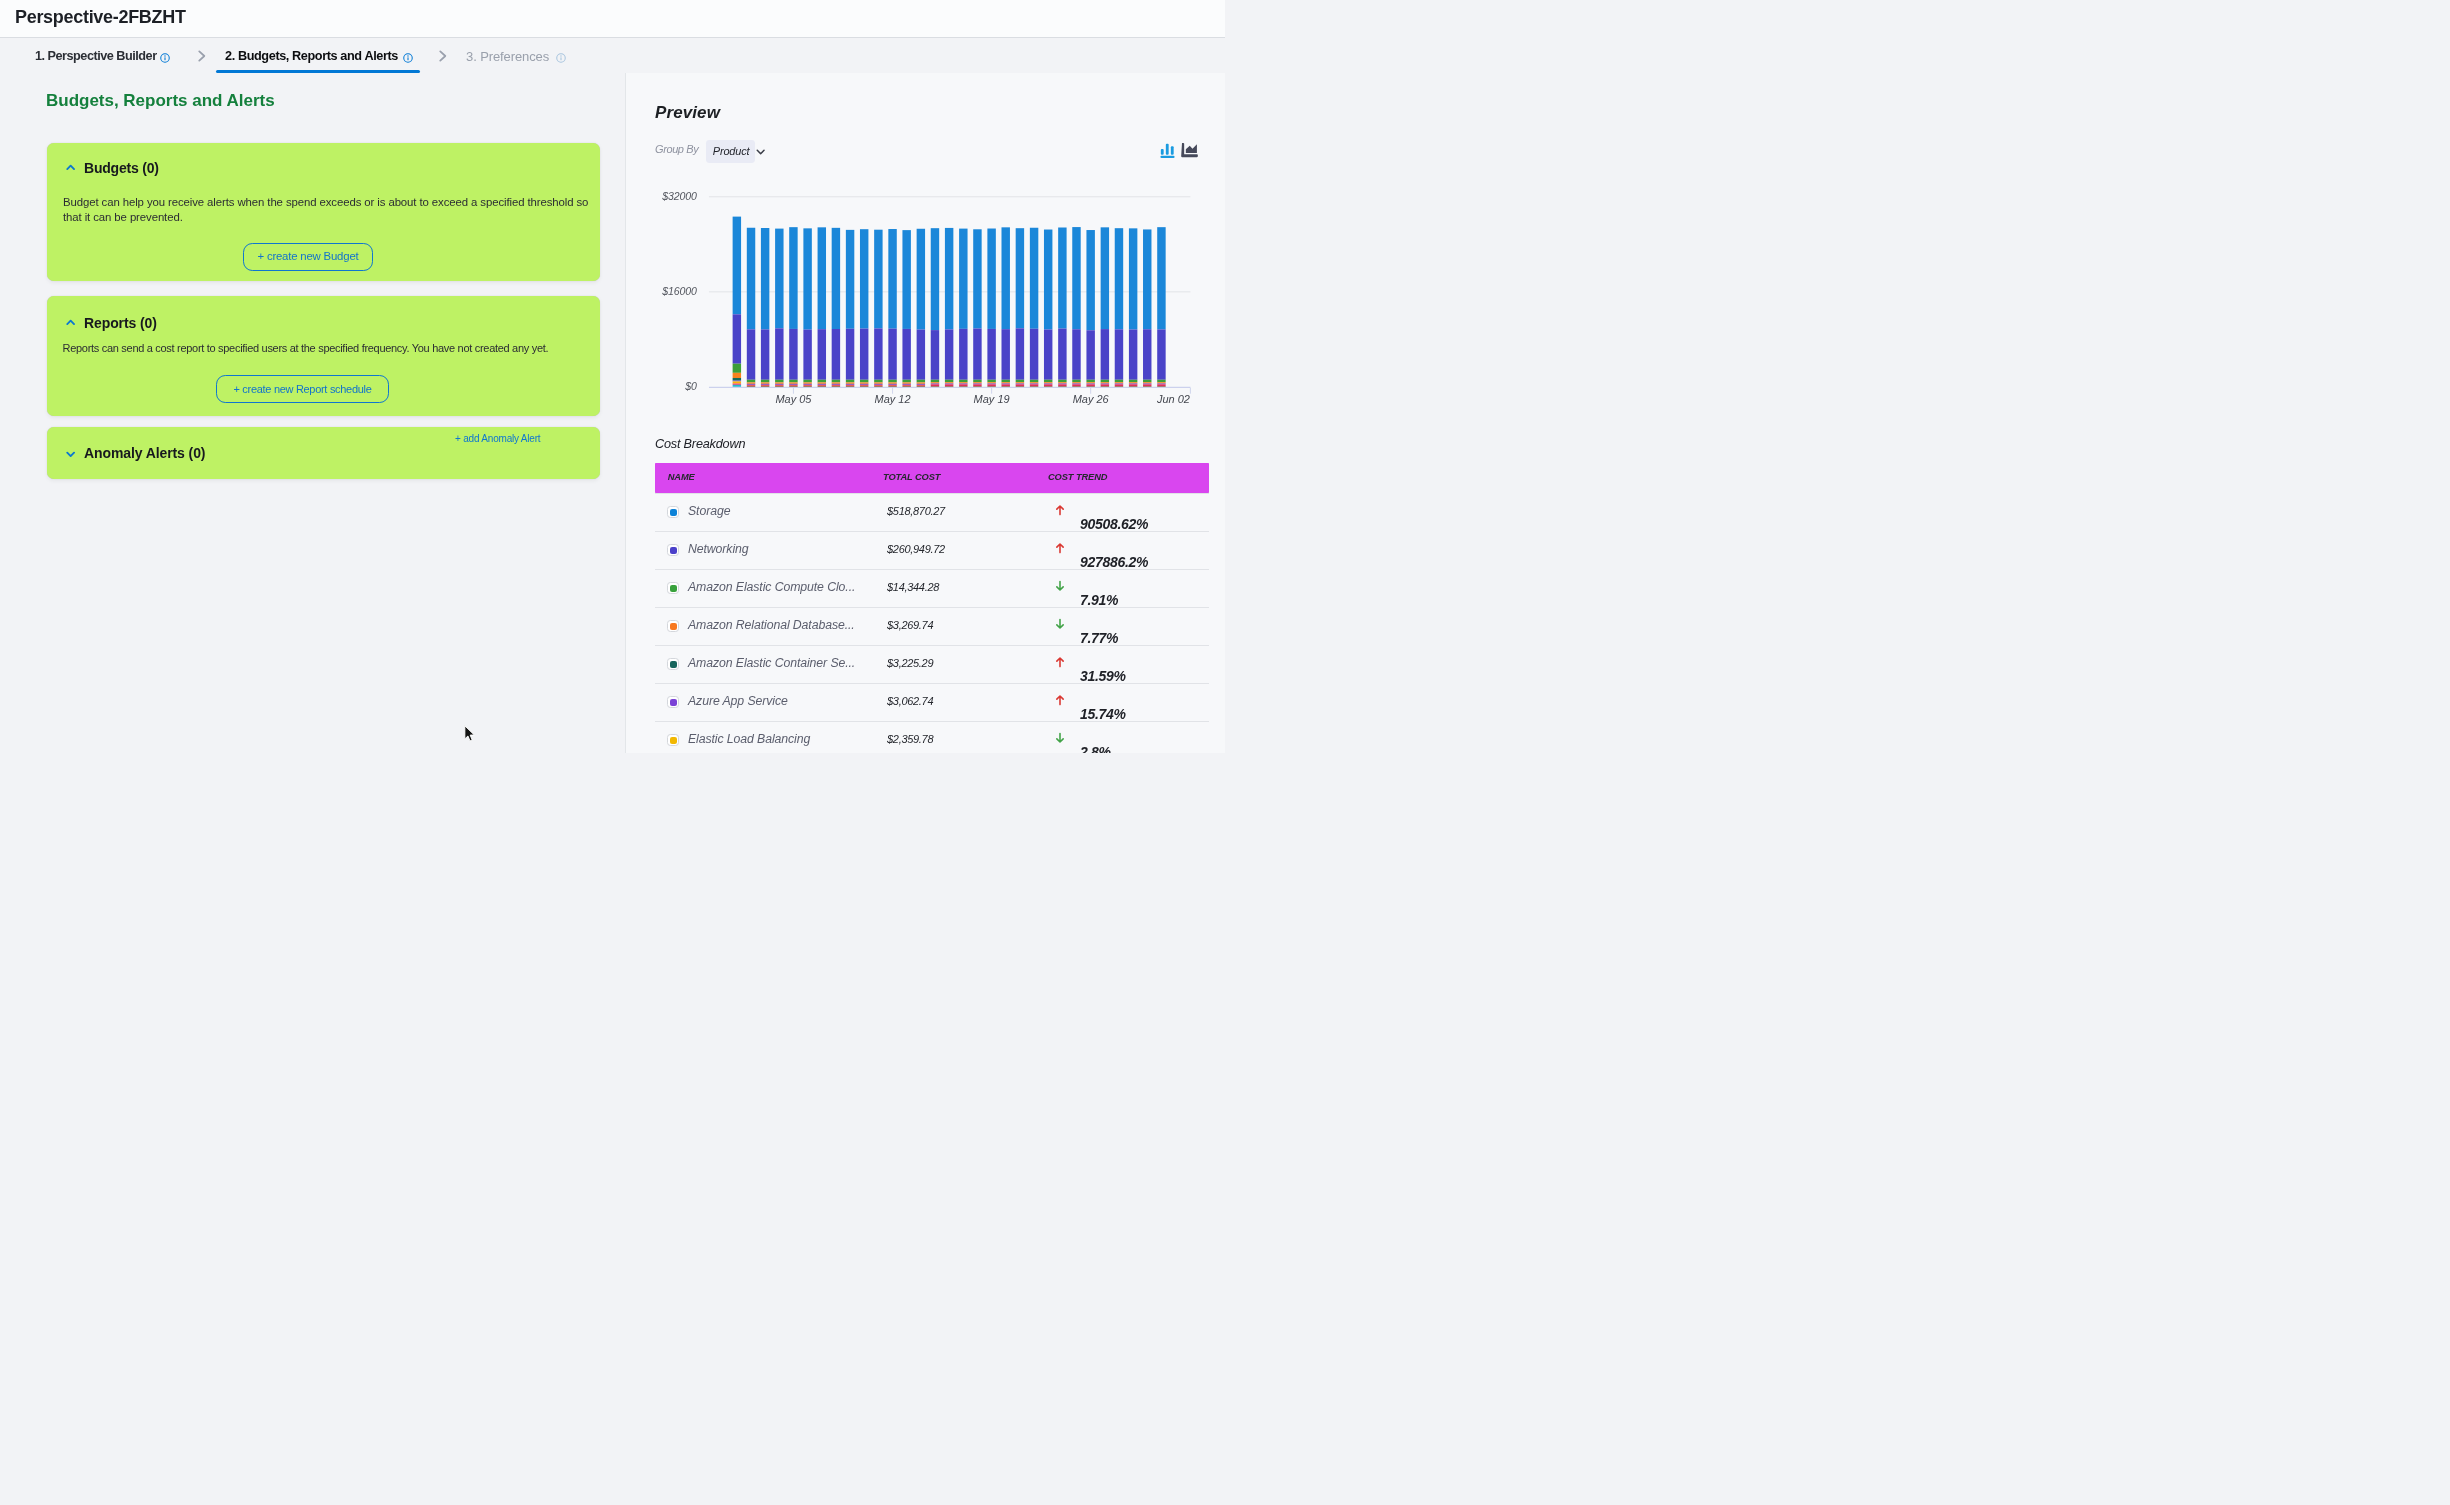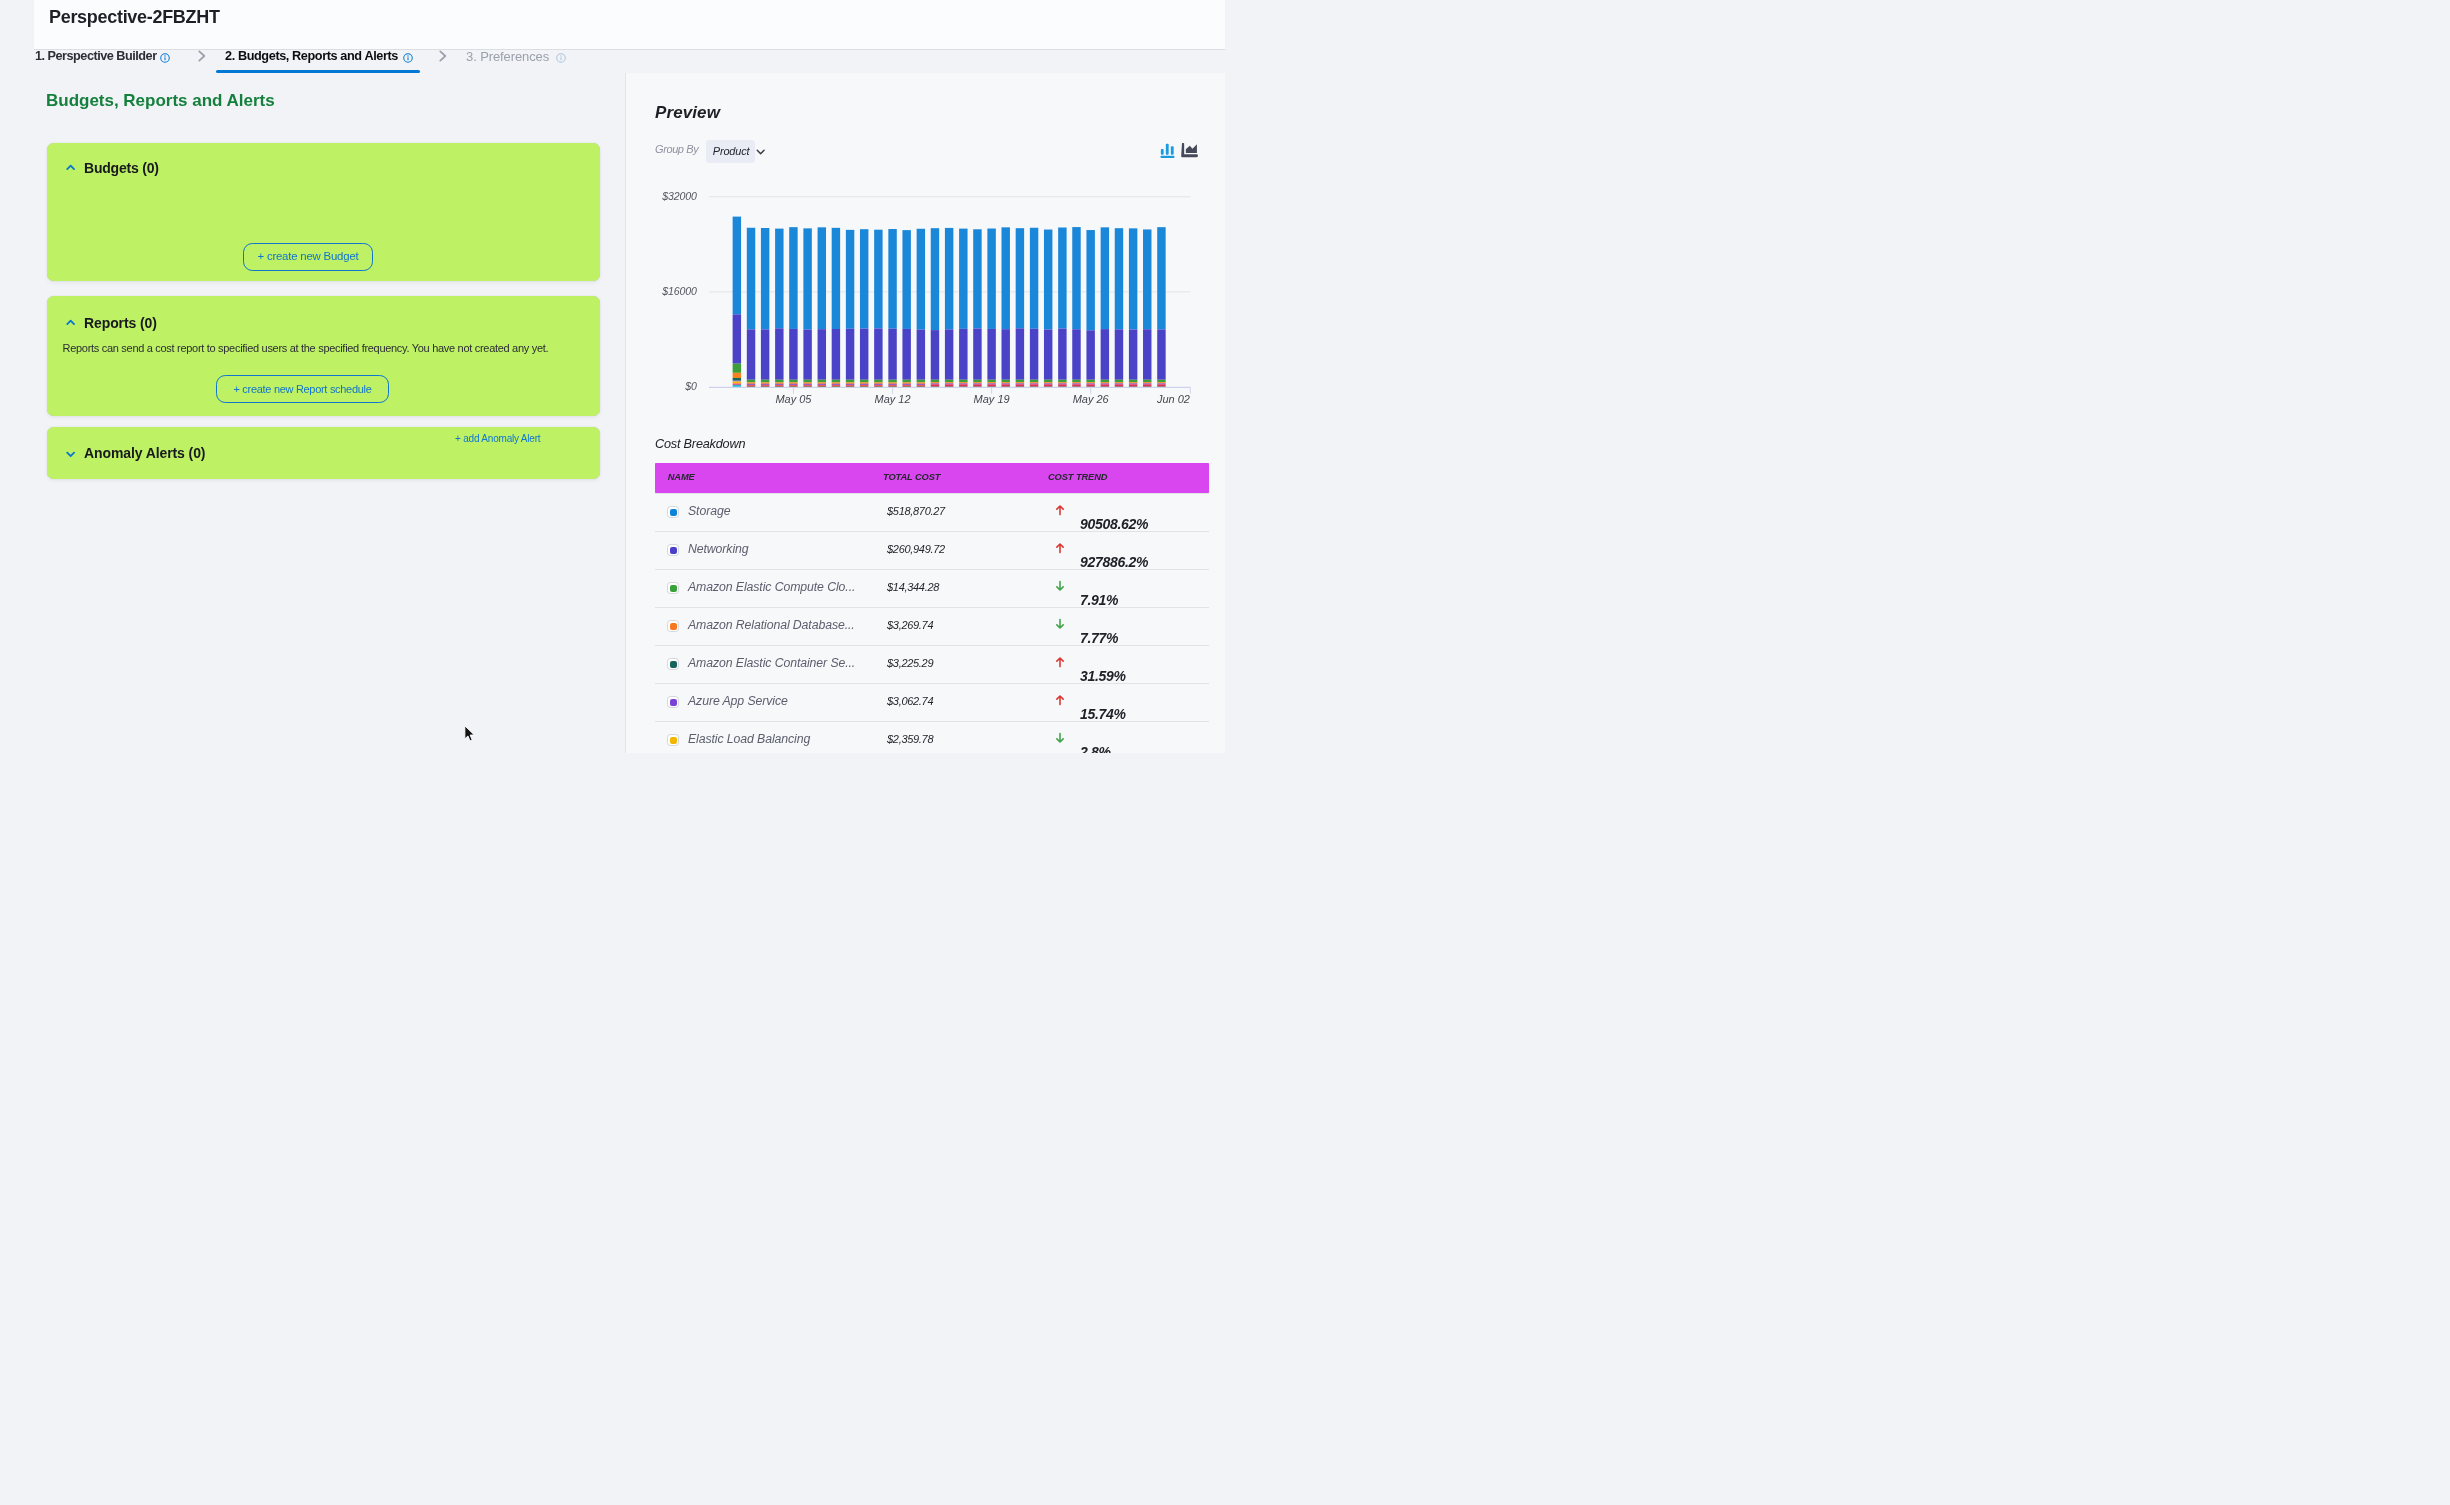--- a/index.html
+++ b/index.html
@@ -1,16 +1,16 @@
 <!DOCTYPE html>
 <html style="font-size:13.5px"><head><meta charset="utf-8"><style>
 * { margin:0; padding:0; box-sizing:border-box; }
 html,body { width:1225px; height:753px; overflow:hidden; font-family:"Liberation Sans",sans-serif; background:#f2f3f6; position:relative; }
 .abs { position:absolute; }
-#hdr { position:absolute; left:0; top:0; width:1225px; height:50px; background:#fbfcfd; border-bottom:0.8px solid #dadde2;margin-left:34px; }
+#hdr { position:absolute; left:0; top:0; width:1225px; height:38px; background:#fbfcfd; border-bottom:0.8px solid #dadde2; }
 #hdr h1 { position:absolute; left:15px; top:6.8px; font-size:18px; font-weight:700; letter-spacing:-0.3px; color:#1d2026; }
 .tab { position:absolute; top:49px; white-space:nowrap; }
 #underline { position:absolute; left:216px; top:70px; width:204px; height:2.5px; background:#0278d5; border-radius:1.7px; }
 .card { position:absolute; left:47px; width:553px; background:#bef264; border-radius:6.8px; box-shadow:0 0 0.8px rgba(0,0,0,0.22), 0 1.7px 4.2px rgba(0,0,0,0.055); }
 .ctitle { position:absolute; left:37px; font-size:14px; font-weight:700; letter-spacing:-0.1px; color:#17191e; }
 .cchev { position:absolute; left:19.4px; }
 .btn { position:absolute; border:1.3px solid #0f77d0; border-radius:9.3px; color:#1173cc; text-align:center; background:transparent; }
 #rp { position:absolute; left:625px; top:73px; width:600px; height:680px; background:#f7f8fa; border-left:0.8px solid #e3e6e9;font-style:italic; }
 .xl { font-size:13px; fill:#43464e; }
 .yl { font-size:12.5px; fill:#54575f; letter-spacing:-0.12px; }
@@ -58,20 +58,21 @@
     </svg></div>
 <div id="underline"></div>
 
 <div class="abs" style="left:46px; top:91px; font-size:17px; font-weight:700; letter-spacing:-0.01px; color:#15803d;">Budgets, Reports and Alerts</div>
 
 <div class="card" style="top:143px; height:138px;">
   <svg class="cchev" style="top:21px;" width="9.3" height="6.8" viewBox="0 0 11 8">
       <path d="M1.5 6 L5.5 2 L9.5 6" fill="none" stroke="#0b78d0" stroke-width="2.2" stroke-linecap="round" stroke-linejoin="round"></path>
     </svg>
   <div class="ctitle" style="top:17.3px; letter-spacing:-0.2px;">Budgets (0)</div>
+  <div class="abs" style="left:16px; top:52px; width:534px; font-size:11.4px; letter-spacing:-0.1px; line-height:15px; color:#2b2d33;">Budget can help you receive alerts when the spend exceeds or is about to exceed a specified threshold so<br>that it can be prevented.</div>
   <div class="btn" style="left:196px; top:100px; width:130px; height:28px; font-size:11.4px; letter-spacing:-0.2px; line-height:25px;">+ create new Budget</div>
 </div>
 
 <div class="card" style="top:296px; height:120px;">
   <svg class="cchev" style="top:23px;" width="9.3" height="6.8" viewBox="0 0 11 8">
       <path d="M1.5 6 L5.5 2 L9.5 6" fill="none" stroke="#0b78d0" stroke-width="2.2" stroke-linecap="round" stroke-linejoin="round"></path>
     </svg>
   <div class="ctitle" style="top:19px;">Reports (0)</div>
   <div class="abs" style="left:15.6px; top:46px; width:534px; font-size:11px; letter-spacing:-0.3px; color:#2b2d33;">Reports can send a cost report to specified users at the specified frequency. You have not created any yet.</div>
   <div class="btn" style="left:169px; top:79px; width:173px; height:28px; font-size:11px; letter-spacing:-0.3px; line-height:26px;">+ create new Report schedule</div>

